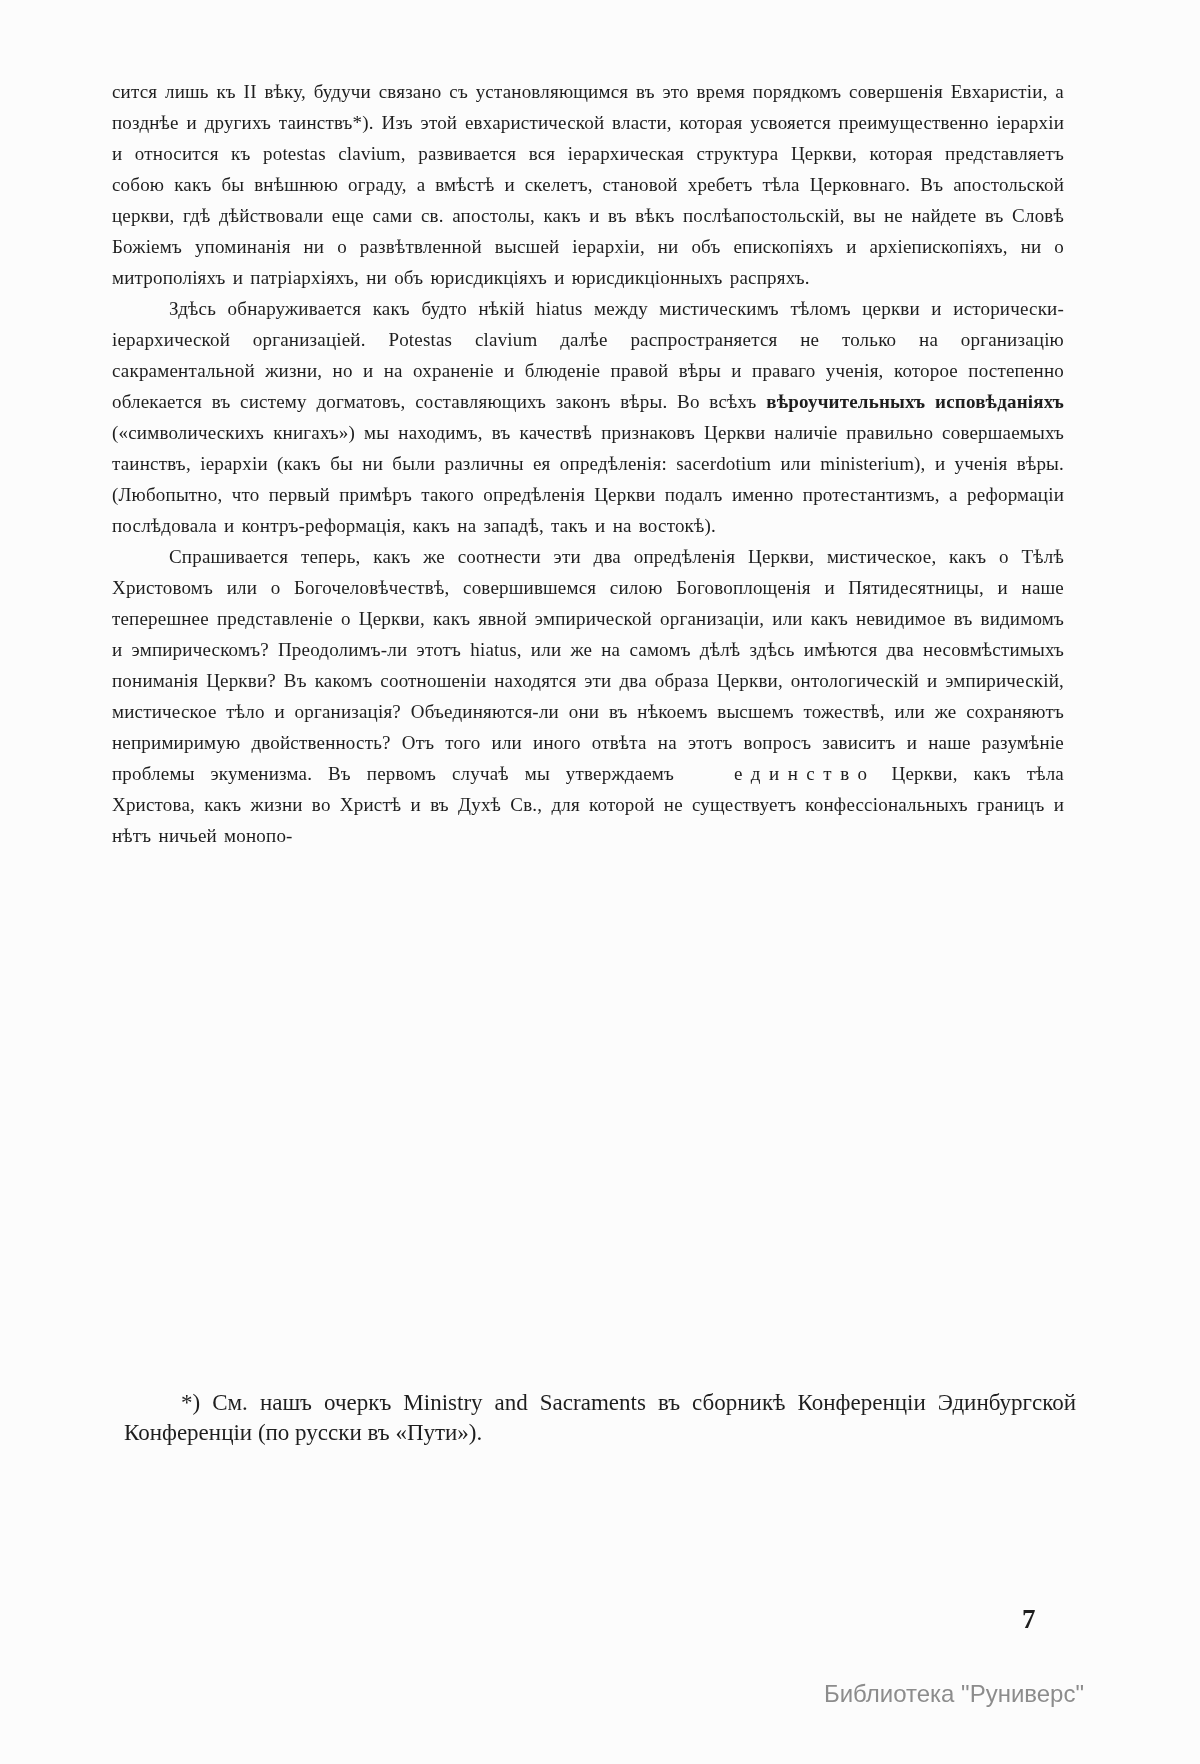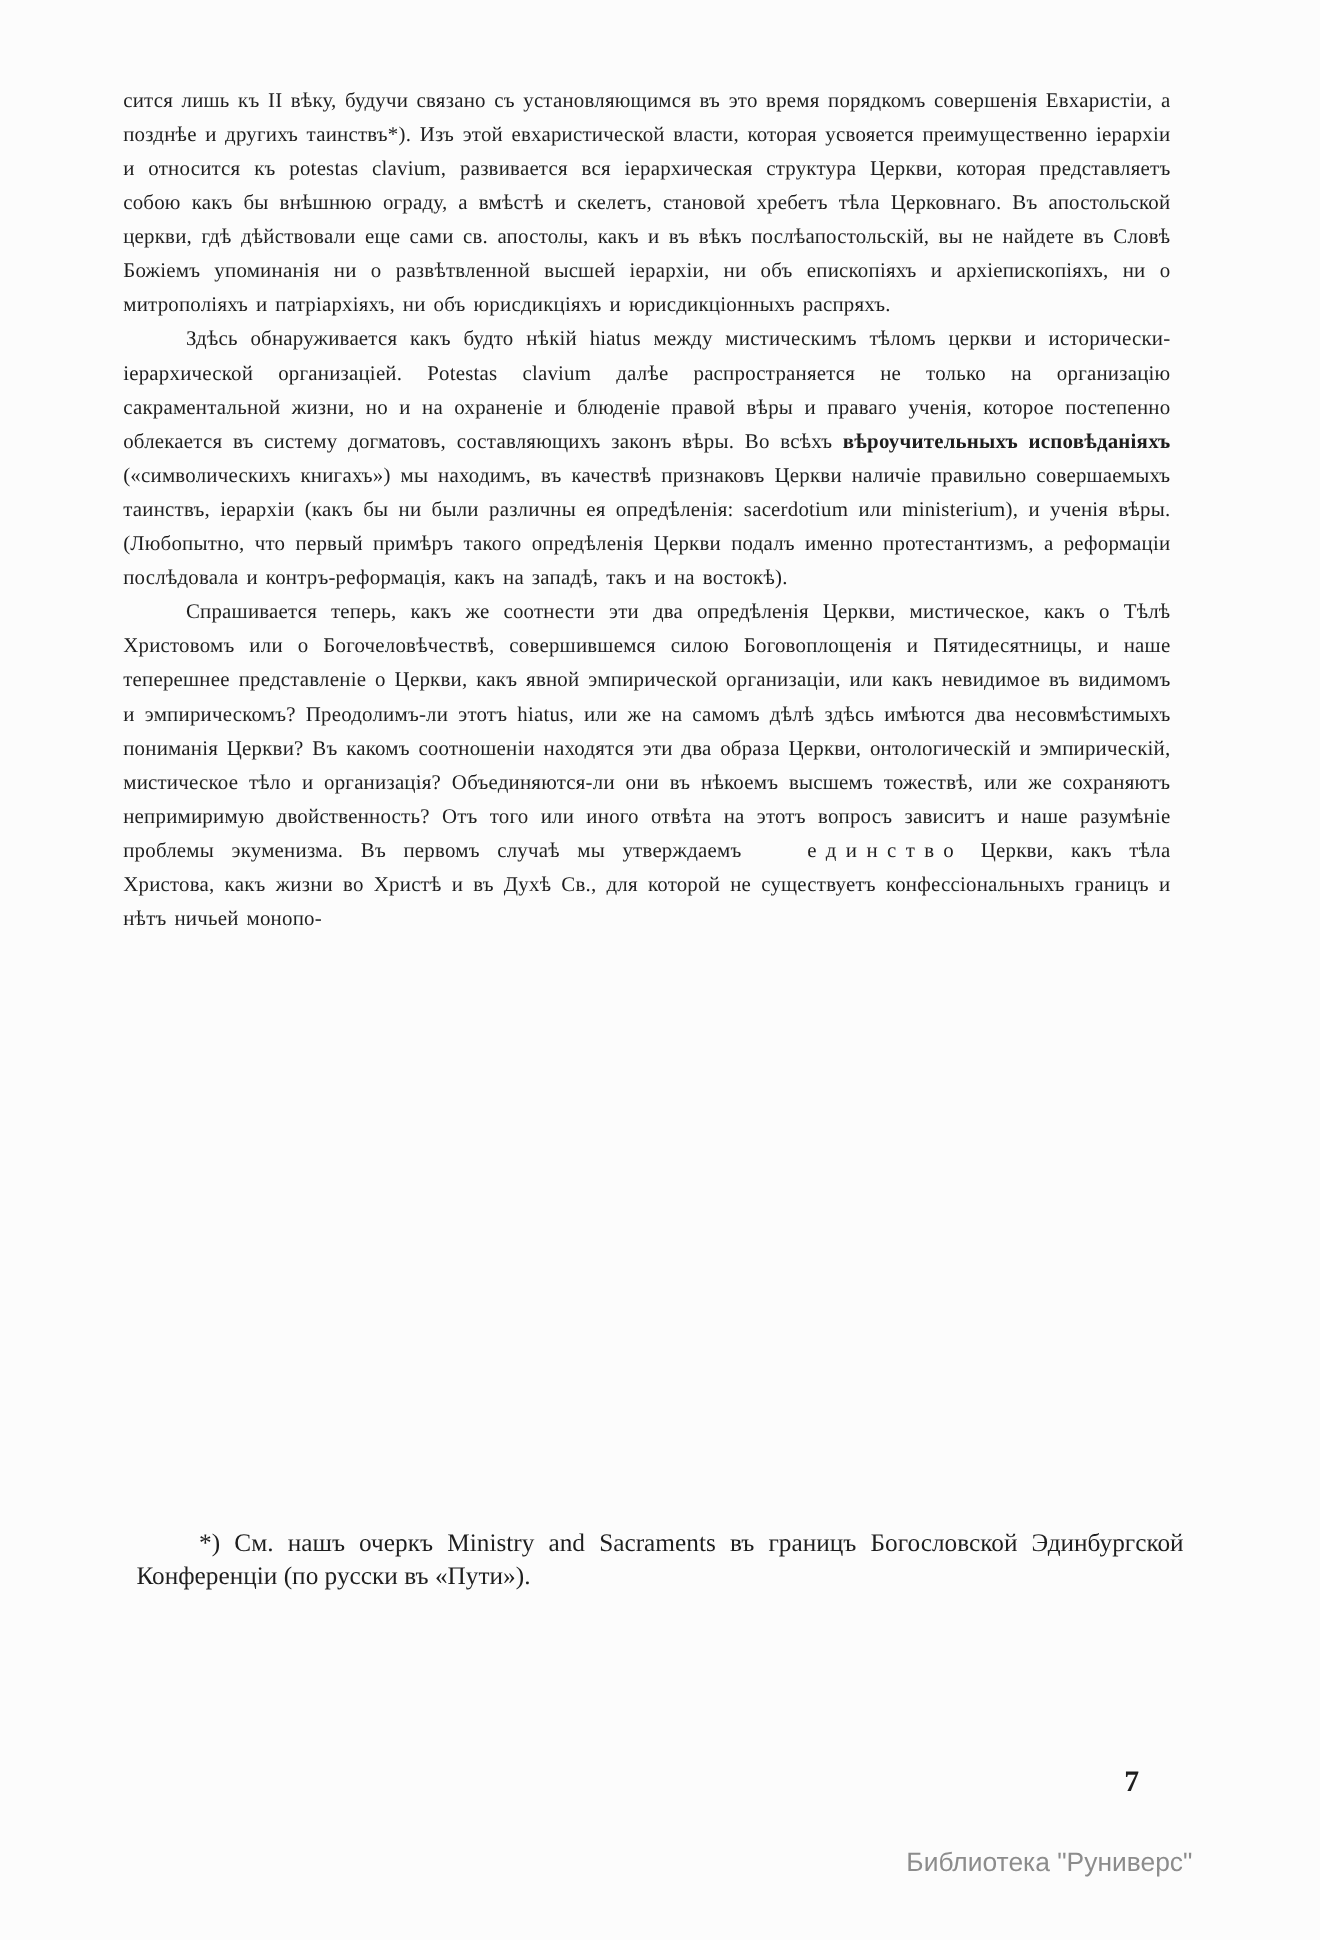--- a/index.html
+++ b/index.html
@@ -78,20 +78,20 @@
 
   <div class="text-block">
     <p class="noindent"><span>сится лишь къ II вѣку, будучи связано съ установляющимся въ это время порядкомъ совершенія Евхаристіи, а позднѣе и другихъ таинствъ*). Изъ этой евхаристической власти, которая усвояется преимущественно іерархіи и относится къ potestas clavium, развивается вся іерархическая структура Церкви, которая представляетъ собою какъ бы внѣшнюю ограду, а вмѣстѣ и скелетъ, становой хребетъ тѣла Церковнаго. Въ апостольской церкви, гдѣ дѣйствовали еще сами св. апостолы, какъ и въ вѣкъ послѣапостольскій, вы не найдете въ Словѣ Божіемъ упоминанія ни о развѣтвленной высшей іерархіи, ни объ епископіяхъ и архіепископіяхъ, ни о митрополіяхъ и патріархіяхъ, ни объ юрисдикціяхъ и юрисдикціонныхъ распряхъ.</span></p>
 
     <p><span>Здѣсь обнаруживается какъ будто нѣкій hiatus между мистическимъ тѣломъ церкви и исторически-іерархической организаціей. Potestas clavium далѣе распространяется не только на организацію сакраментальной жизни, но и на охраненіе и блюденіе правой вѣры и праваго ученія, которое постепенно облекается въ систему догматовъ, составляющихъ законъ вѣры. Во всѣхъ </span><span class="bold-run">вѣроучительныхъ исповѣданіяхъ</span><span> («символическихъ книгахъ») мы находимъ, въ качествѣ признаковъ Церкви наличіе правильно совершаемыхъ таинствъ, іерархіи (какъ бы ни были различны ея опредѣленія: sacerdotium или ministerium), и ученія вѣры. (Любопытно, что первый примѣръ такого опредѣленія Церкви подалъ именно протестантизмъ, а реформаціи послѣдовала и контръ-реформація, какъ на западѣ, такъ и на востокѣ).</span></p>
 
     <p><span>Спрашивается теперь, какъ же соотнести эти два опредѣленія Церкви, мистическое, какъ о Тѣлѣ Христовомъ или о Богочеловѣчествѣ, совершившемся силою Боговоплощенія и Пятидесятницы, и наше теперешнее представленіе о Церкви, какъ явной эмпирической организаціи, или какъ невидимое въ видимомъ и эмпирическомъ? Преодолимъ-ли этотъ hiatus, или же на самомъ дѣлѣ здѣсь имѣются два несовмѣстимыхъ пониманія Церкви? Въ какомъ соотношеніи находятся эти два образа Церкви, онтологическій и эмпирическій, мистическое тѣло и организація? Объединяются-ли они въ нѣкоемъ высшемъ тожествѣ, или же сохраняютъ непримиримую двойственность? Отъ того или иного отвѣта на этотъ вопросъ зависитъ и наше разумѣніе проблемы экуменизма. Въ первомъ случаѣ мы утверждаемъ </span><span class="spaced-run">единство</span><span> Церкви, какъ тѣла Христова, какъ жизни во Христѣ и въ Духѣ Св., для которой не существуетъ конфессіональныхъ границъ и нѣтъ ничьей монопо-</span></p>
   </div>
 
   <div class="footnote">
-    <p><span>*) См. нашъ очеркъ Ministry and Sacraments въ границъ Богословской Эдинбургской Конференціи (по русски въ «Пути»).</span></p>
+    <p><span>*) См. нашъ очеркъ Ministry and Sacraments въ сборникѣ Конференціи Эдинбургской Конференціи (по русски въ «Пути»).</span></p>
   </div>
 
   <div class="page-number">7</div>
 
   <div class="watermark">Библиотека "Руниверс"</div>
 
 </div>
 
 </body></html>

